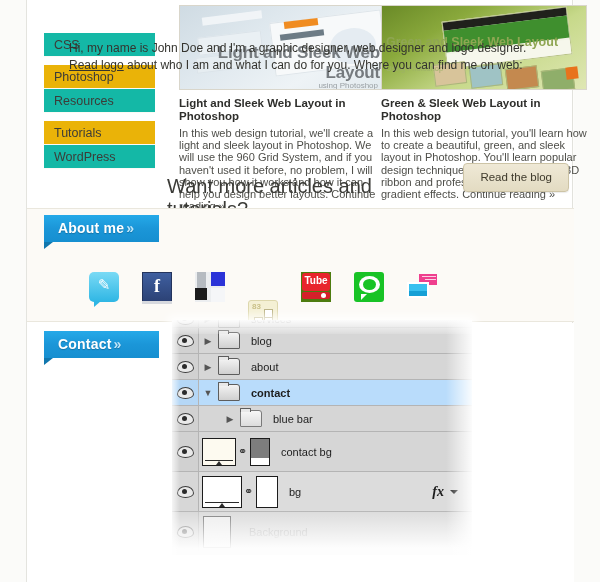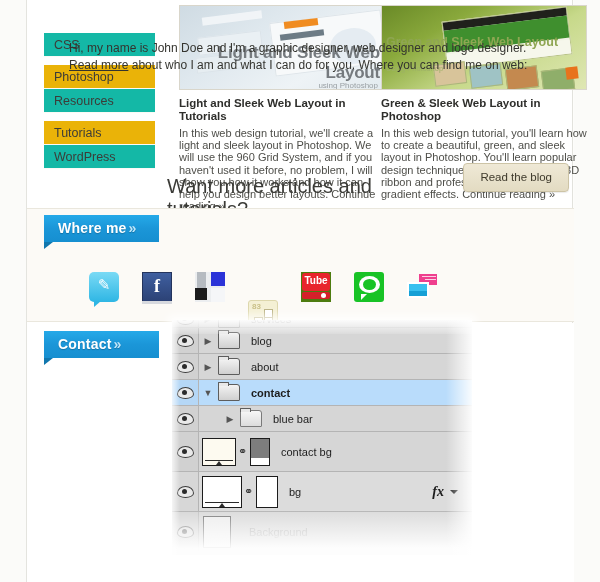--- a/index.html
+++ b/index.html
@@ -382,21 +382,21 @@
           <div class="sh1"></div>
             <div class="sh2"></div>
             <div class="sh3"></div>
           <div class="sh4"></div>
             <div class="sh5"></div>
             <div class="sh6"></div>
             <div class="sh7"></div>
           <div class="ttl">Light and Sleek Web Layout</div>
           <div class="sub">using Photoshop</div>
         </div>
-        <div class="card-title">Light and Sleek Web Layout in Tutorials</div>
+        <div class="card-title">Light and Sleek Web Layout in Photoshop</div>
         <div class="card-body">In this web design tutorial, we'll create a light and sleek layout in Photoshop. We will use the 960 Grid System, and if you haven't used it before, no problem, I will show you how it works and how it can help you design better layouts. Continue reading »</div>
       </div>
 
       <div class="card" id="card-1">
         <div class="thumb t2">
           <div class="win">
               <div class="winbar"></div>
               <div class="wingreen"></div>
               <div class="winfoot"></div>
             </div>
@@ -415,25 +415,25 @@
       <div class="cta">
         <div class="cta-text">Want more articles and tutorials?</div>
         <div class="cta-btn">Read the blog</div>
       </div>
 
     </div>
 
 
     <div id="about-section"></div>
     <div class="tab" id="about-tab">
-      <span>Where me</span><span class="chev">»</span>
+      <span>About me</span><span class="chev">»</span>
     </div>
     <div class="about-copy">
       <span>Hi, my name is John Doe and I'm a graphic designer, web designer and logo designer.</span><br>
-      <u>Read more</u><span> about who I am and what I can do for you. Where you can find me on web:</span>
+      <u>Read logo</u><span> about who I am and what I can do for you. Where you can find me on web:</span>
     </div>
 
     <div class="social-row">
       <div class="social ic-twitter">
           <div class="bird">✎</div>
         </div>
       <div class="social ic-facebook">
           <div class="f">f</div>
         </div>
       <div class="social ic-flickr">

